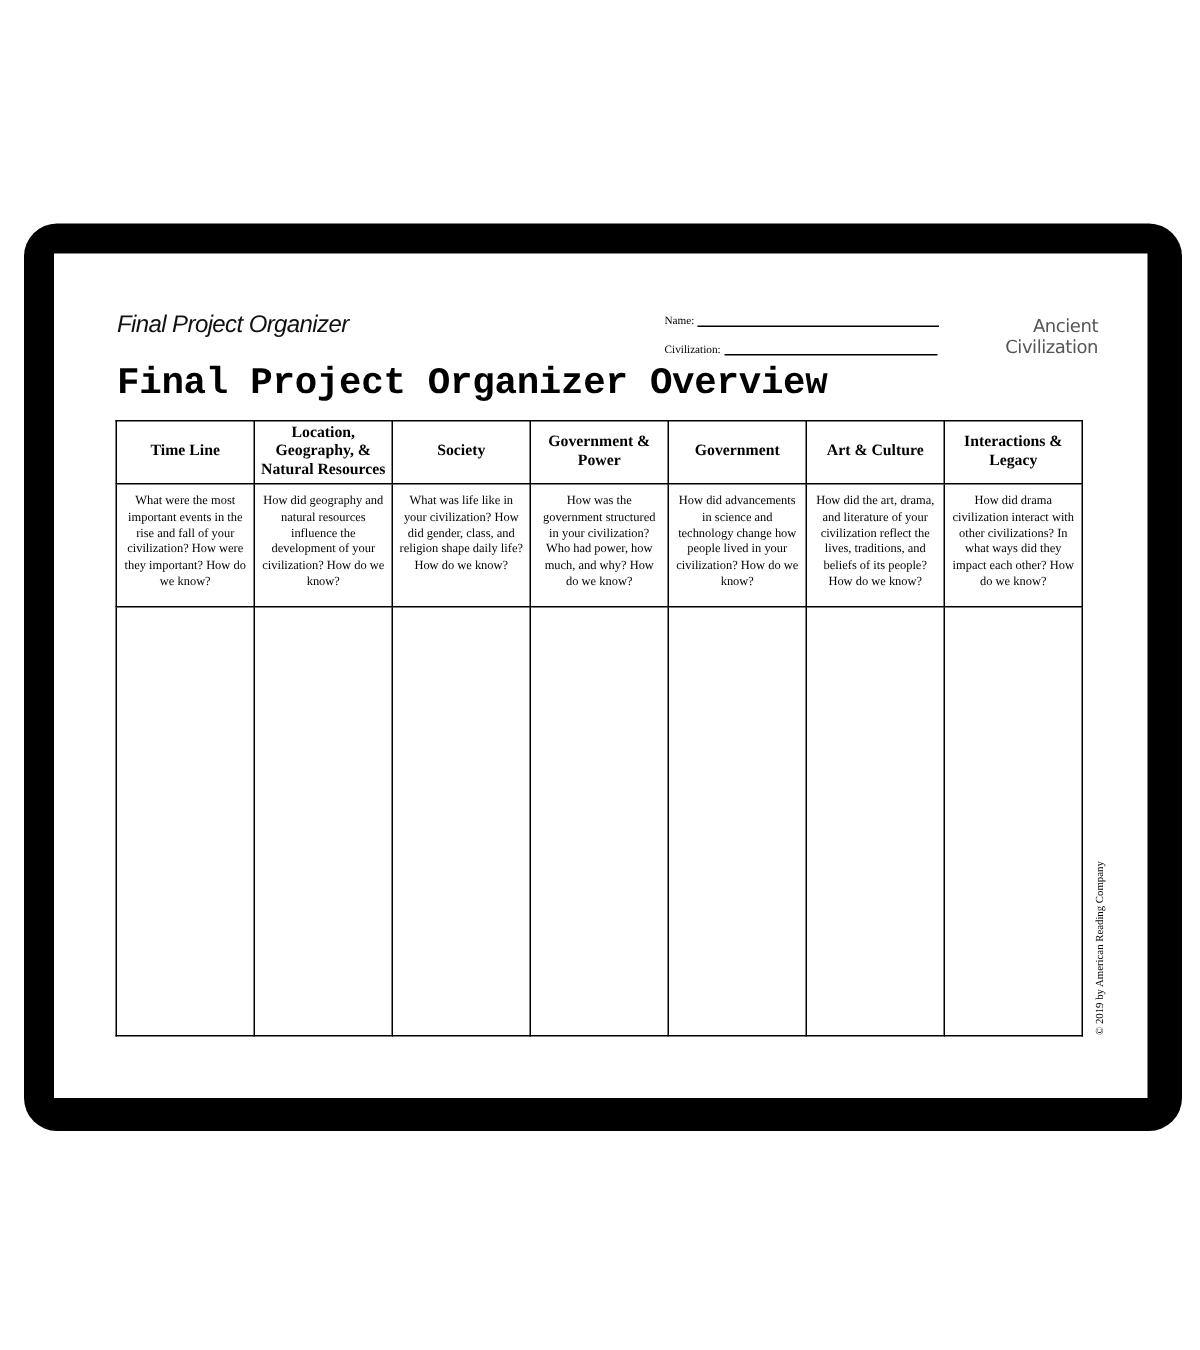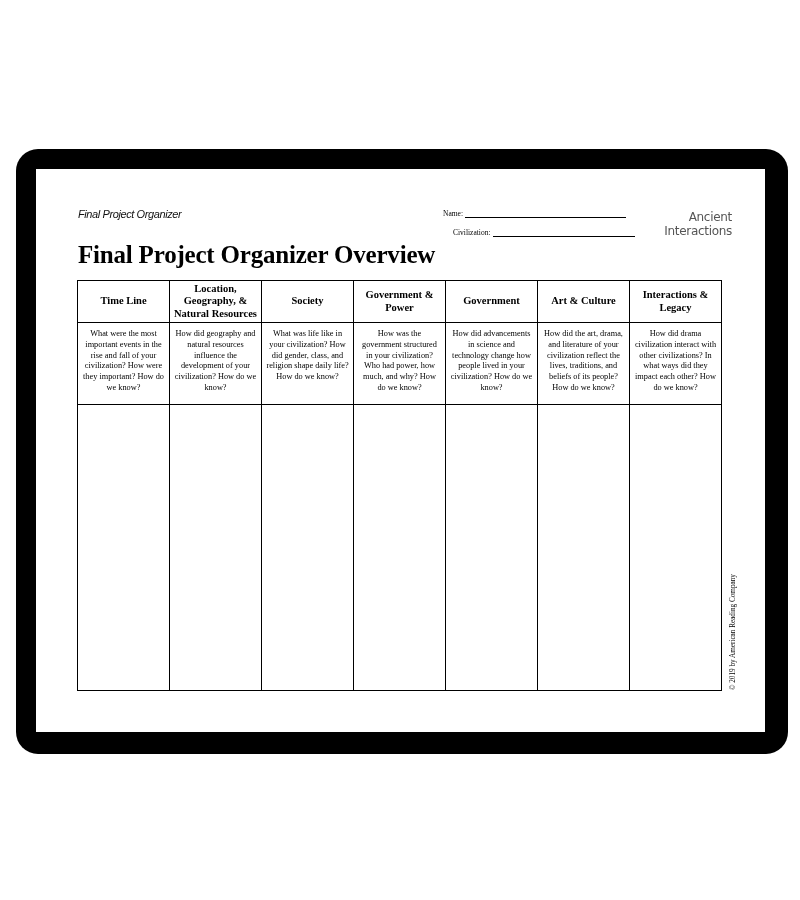--- a/index.html
+++ b/index.html
@@ -11,41 +11,41 @@
       background: #000; border-radius: 22px;
     }
     .page {
       position: absolute; left: 36px; top: 169px; width: 729px; height: 563px;
       background: #fff;
     }
 
     .doc-subtitle {
       position: absolute; left: 78px; top: 208px;
       font-family: "Liberation Sans", sans-serif; font-style: italic;
-      font-size: 11px; letter-spacing: -0.4px; color: #111;
+      font-size: 16px; letter-spacing: -0.4px; color: #111;
     }
     .field-row {
       position: absolute; left: 443px; font-size: 7.5px;
       font-family: "Liberation Serif", serif; display: flex; align-items: flex-end; justify-content: flex-end;
     }
     .field-row .line { border-bottom: 0.8px solid #000; height: 8px; margin-left: 2px; }
     .name-row { top: 209px; }
     .name-row .line { width: 161px; }
-    .civ-row { top: 228px; margin-left: 10px; }
+    .civ-row { top: 228px; }
     .civ-row .line { width: 142px; }
 
     .brand {
       position: absolute; left: 652px; top: 210px; width: 80px; text-align: right;
       font-family: "DejaVu Sans", sans-serif; font-size: 12px; line-height: 14px;
       color: #555; letter-spacing: -0.3px;
     }
 
     .page-title {
       position: absolute; left: 78px; top: 241px;
-      font-family: Liberation Serif, serif; font-weight: bold;
+      font-family: Liberation Mono, monospace; font-weight: bold;
       font-size: 25px; letter-spacing: -0.2px;
     }
 
     table.organizer {
       position: absolute; left: 77px; top: 280px; width: 645px; height: 410px;
       border-collapse: collapse; table-layout: fixed;
     }
     table.organizer td, table.organizer th {
       border: 1px solid #000; text-align: center; vertical-align: middle;
       font-family: "Liberation Serif", serif;
@@ -78,21 +78,21 @@
   <span>Name:</span>
   <span class="line"></span>
 </div>
 <div class="field-row civ-row">
   <span>Civilization:</span>
   <span class="line"></span>
 </div>
 
 <div class="brand">
   <div>Ancient</div>
-  <div>Interactions</div>
+  <div>Civilization</div>
 </div>
 
 <div class="page-title">Final Project Organizer Overview</div>
 
 <table class="organizer">
   <tbody>
       <tr>
     <th>Time Line</th>
     <th>Location, Geography, &amp; Natural Resources</th>
     <th>Society</th>

